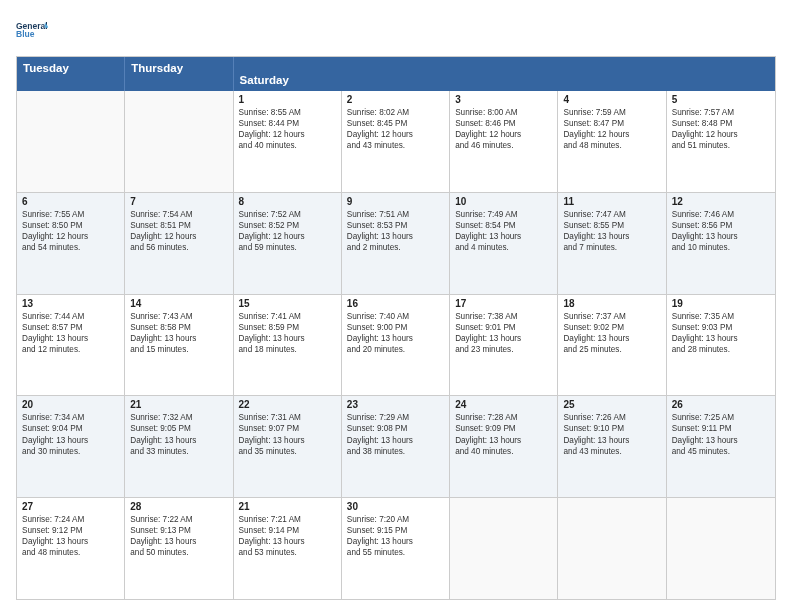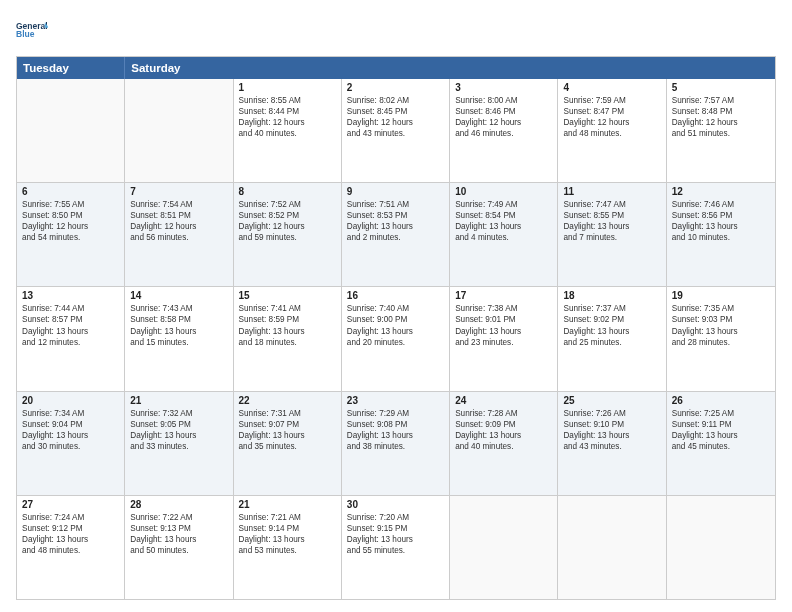--- a/index.html
+++ b/index.html
@@ -54,21 +54,21 @@
       background: #3565a0;
     }
     .cal-header-cell {
       color: #fff;
       font-size: 11.5px;
       font-weight: bold;
       padding: 5px 6px;
       text-align: left;
       border-right: 1px solid #5580b8;
     }
-    .cal-header-cell:last-child { border-right: none; }
+    .cal-header-cell:last-child { border-right: none; margin-top: 12px; }
     .cal-body {
       flex: 1;
       display: flex;
       flex-direction: column;
     }
     .cal-row {
       display: grid;
       grid-template-columns: repeat(7, 1fr);
       flex: 1;
       border-bottom: 1px solid #ccc;
@@ -113,20 +113,21 @@
 </div>
     <div class="title-block">
       <div class="main-title"></div>
       <div class="subtitle"></div>
     </div>
   </div>
 
   <div class="calendar">
     <div class="cal-header">
     <div class="cal-header-cell">Tuesday</div>
+        <div class="cal-header-cell">Thursday</div>
         <div class="cal-header-cell">Saturday</div>
       </div>
     <div class="cal-body">
     <div class="cal-row">
           <div class="cal-cell empty"></div>
           <div class="cal-cell empty"></div>
           <div class="cal-cell">
             <span class="day-num">1</span>
             <span class="cell-line">Sunrise: 8:55 AM</span>
             <span class="cell-line">Sunset: 8:44 PM</span>

